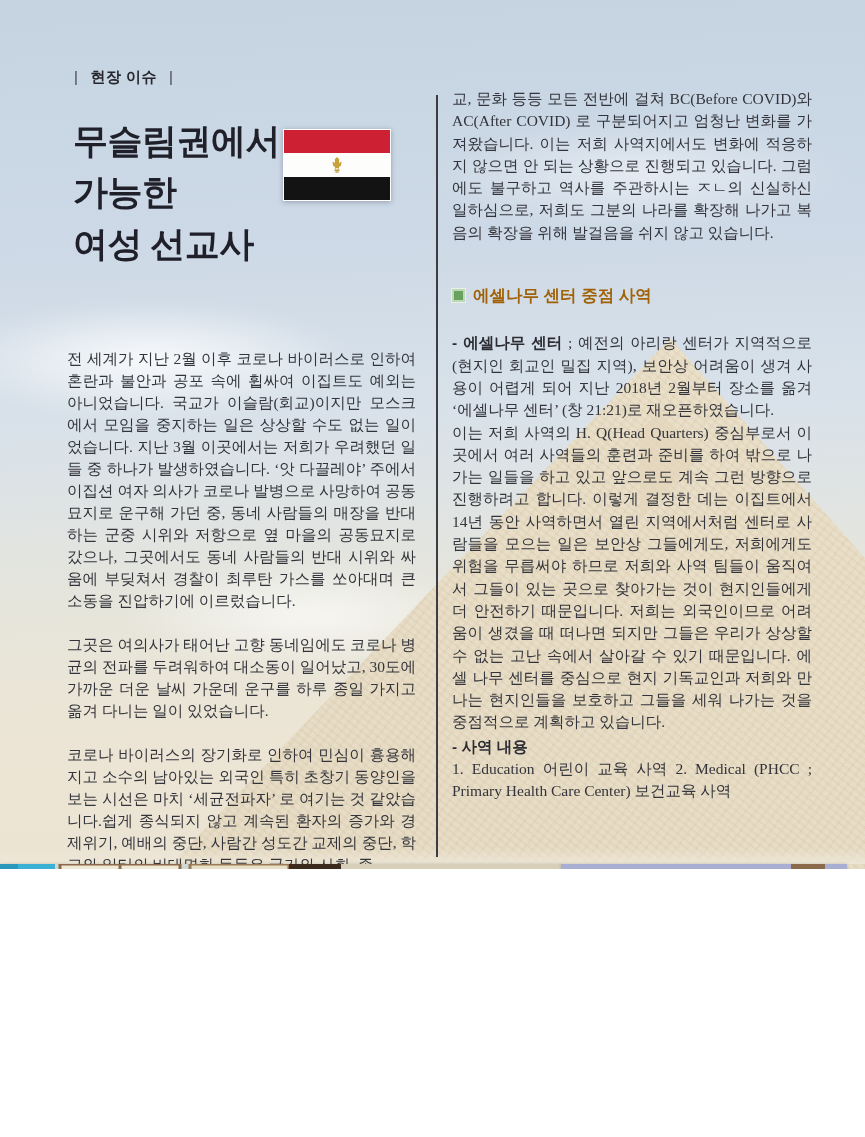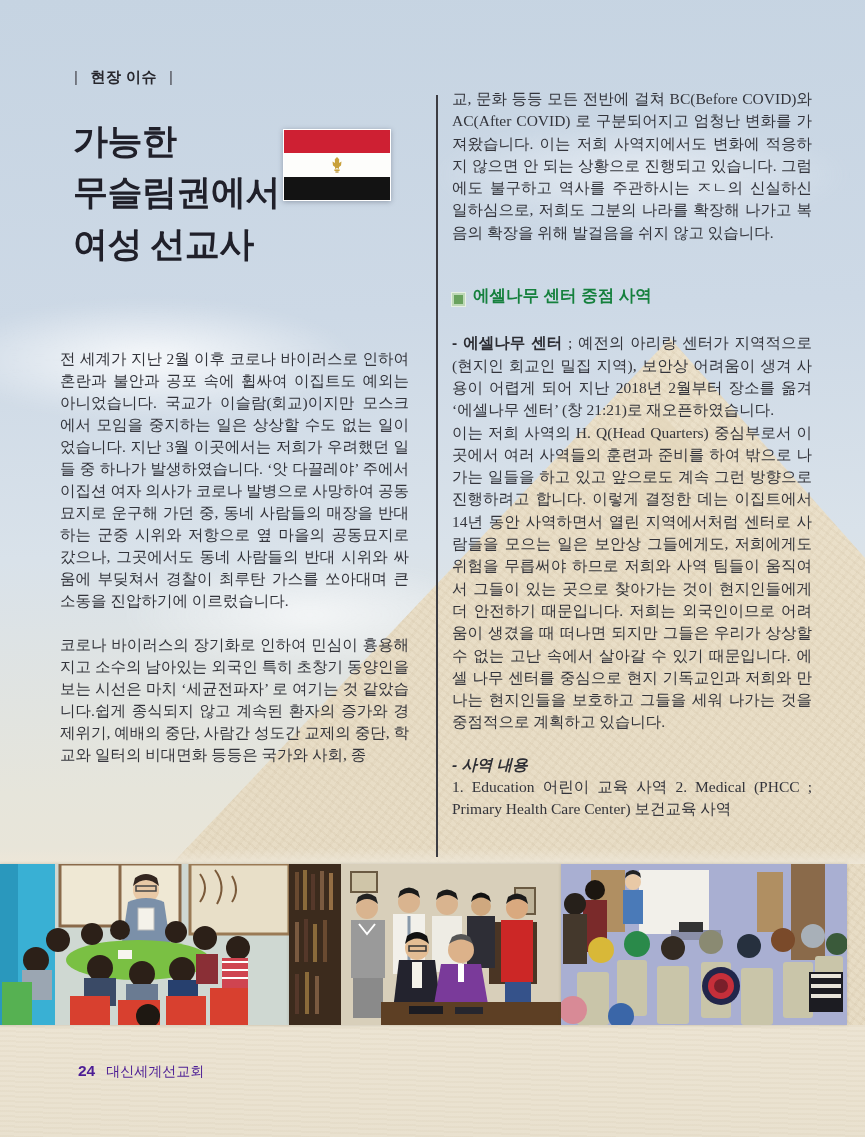--- a/index.html
+++ b/index.html
@@ -1,16 +1,16 @@
 <!DOCTYPE html>
 <html><head>
 <meta charset="utf-8">
 <style>
   html,body{margin:0;padding:0;}
-  .page{position:relative;width:865px;height:1137px;overflow:hidden;
+  .page{position:relative;width:865px;height:869px;overflow:hidden;
         font-family:"Liberation Serif","DejaVu Serif",serif;color:#33343b;background:#d3dee8;}
 
   
   .bg-sky{position:absolute;inset:0;
     background:linear-gradient(178deg,#c6d4e2 0%,#cdd9e6 28%,#d9e2ea 48%,#e6e5db 68%,#ece5d5 82%,#ebe3d2 100%);}
   .cloud{position:absolute;border-radius:50%;
     background:radial-gradient(ellipse at center,rgba(255,255,255,.85),rgba(255,255,255,0) 70%);
     filter:blur(7px);}
   .c1{left:-60px;top:300px;width:420px;height:120px;}
   .c2{left:120px;top:560px;width:380px;height:110px;opacity:.8;}
@@ -41,34 +41,34 @@
   .title span{display:block;}
 
   
   .flag{position:absolute;left:283px;top:129px;width:106px;height:70px;
         border:1px solid #fff;box-shadow:0 1px 5px rgba(40,50,70,.35);display:flex;flex-direction:column;}
   .flag .red{flex:1;background:#ce2033;}
   .flag .white{flex:1;background:#fdfdfb;display:flex;align-items:center;justify-content:center;}
   .flag .black{flex:1;background:#131313;}
 
   
-  .col-left{position:absolute;left:60px;top:348px;width:349px;
+  .col-left{position:absolute;left:67px;top:348px;width:349px;
             font-size:15.5px;line-height:22px;text-align:justify;}
   .col-left p{margin:0 0 22px;}
   .divider{position:absolute;left:436px;top:95px;width:2px;height:762px;background:#3c3c42;}
   .col-right{position:absolute;left:452px;top:88px;width:360px;
              font-size:15.5px;line-height:22.3px;text-align:justify;}
   .col-right p{margin:0;}
   .col-right p.intro{margin-bottom:40px;}
   .green-head{margin:0 0 26px;font-family:"Liberation Sans","DejaVu Sans",sans-serif;
-              font-size:16.5px;font-weight:bold;color:#15803d;display:flex;align-items:flex-end;}
+              font-size:16.5px;font-weight:bold;color:#a16207;display:flex;align-items:center;}
   .green-sq{display:inline-block;width:9px;height:9px;background:#69a25e;
             border:2px solid #bdd8b6;outline:1px solid #e7f0e3;margin-right:8px;flex:none;}
   .lead-bold,.sub-bold{font-family:"Liberation Sans","DejaVu Sans",sans-serif;font-weight:bold;color:#2c2d33;margin-top:8px;}
-  .sub-bold{display:block;margin-top:20px;font-style:italic;}
+  .sub-bold{display:block;margin-top:2px;}
 
   
   .photos{position:absolute;left:0;top:864px;width:865px;height:161px;display:flex;}
   .photo{position:relative;height:161px;overflow:hidden;box-shadow:0 0 3px rgba(90,80,60,.25);}
   .ph1{width:289px;margin-right:9px;}
   .ph2{width:272px;margin-right:9px;}
   .ph3{width:286px;}
   .photo svg{display:block;width:100%;height:100%;}
 
   
@@ -88,39 +88,40 @@
   <div class="pyramid"></div>
   <div class="pyramid2"></div>
   <div class="sand"></div>
   <div class="sand-strip"></div>
 
   <div class="tag">
     <span class="bar">|</span><span>현장 이슈</span><span class="bar">|</span>
   </div>
 
   <h1 class="title">
+    <span>무슬림권에서</span>
     <span>가능한</span>
-    <span>무슬림권에서</span>
     <span>여성 선교사</span>
   </h1>
 
   <div class="flag">
     <div class="red"></div>
     <div class="white">
       <svg width="16" height="18" viewBox="0 0 16 18">
         <path d="M8 1 L10.2 3.2 L10 7 L12.5 5.5 L12 9.5 L10 11 L10 13 L8 12 L6 13 L6 11 L4 9.5 L3.5 5.5 L6 7 L5.8 3.2 Z" fill="#c9a13b"></path>
         <rect x="5.4" y="13.4" width="5.2" height="1.6" fill="#c9a13b"></rect>
         <rect x="6.4" y="15.4" width="3.2" height="1.2" fill="#b08a2e"></rect>
       </svg>
     </div>
     <div class="black"></div>
   </div>
 
   <div class="col-left">
     <p>전 세계가 지난 2월 이후 코로나 바이러스로 인하여 혼란과 불안과 공포 속에 휩싸여 이집트도 예외는 아니었습니다. 국교가 이슬람(회교)이지만 모스크에서 모임을 중지하는 일은 상상할 수도 없는 일이었습니다. 지난 3월 이곳에서는 저희가 우려했던 일들 중 하나가 발생하였습니다. ‘앗 다끌레야’ 주에서 이집션 여자 의사가 코로나 발병으로 사망하여 공동묘지로 운구해 가던 중, 동네 사람들의 매장을 반대하는 군중 시위와 저항으로 옆 마을의 공동묘지로 갔으나, 그곳에서도 동네 사람들의 반대 시위와 싸움에 부딪쳐서 경찰이 최루탄 가스를 쏘아대며 큰 소동을 진압하기에 이르렀습니다.</p>
+    <p>그곳은 여의사가 태어난 고향 동네임에도 코로나 병균의 전파를 두려워하여 대소동이 일어났고, 30도에 가까운 더운 날씨 가운데 운구를 하루 종일 가지고 옮겨 다니는 일이 있었습니다.</p>
     <p>코로나 바이러스의 장기화로 인하여 민심이 흉용해 지고 소수의 남아있는 외국인 특히 초창기 동양인을 보는 시선은 마치 ‘세균전파자’ 로 여기는 것 같았습니다.쉽게 종식되지 않고 계속된 환자의 증가와 경제위기, 예배의 중단, 사람간 성도간 교제의 중단, 학교와 일터의 비대면화 등등은 국가와 사회, 종</p>
   </div>
 
   <div class="divider"></div>
 
   <div class="col-right">
     <p class="intro">교, 문화 등등 모든 전반에 걸쳐 BC(Before COVID)와 AC(After COVID) 로 구분되어지고 엄청난 변화를 가져왔습니다. 이는 저희 사역지에서도 변화에 적응하지 않으면 안 되는 상황으로 진행되고 있습니다. 그럼에도 불구하고 역사를 주관하시는 ㅈㄴ의 신실하신 일하심으로, 저희도 그분의 나라를 확장해 나가고 복음의 확장을 위해 발걸음을 쉬지 않고 있습니다.</p>
     <h2 class="green-head">
       <span class="green-sq"></span>
       <span>에셀나무 센터 중점 사역</span>

